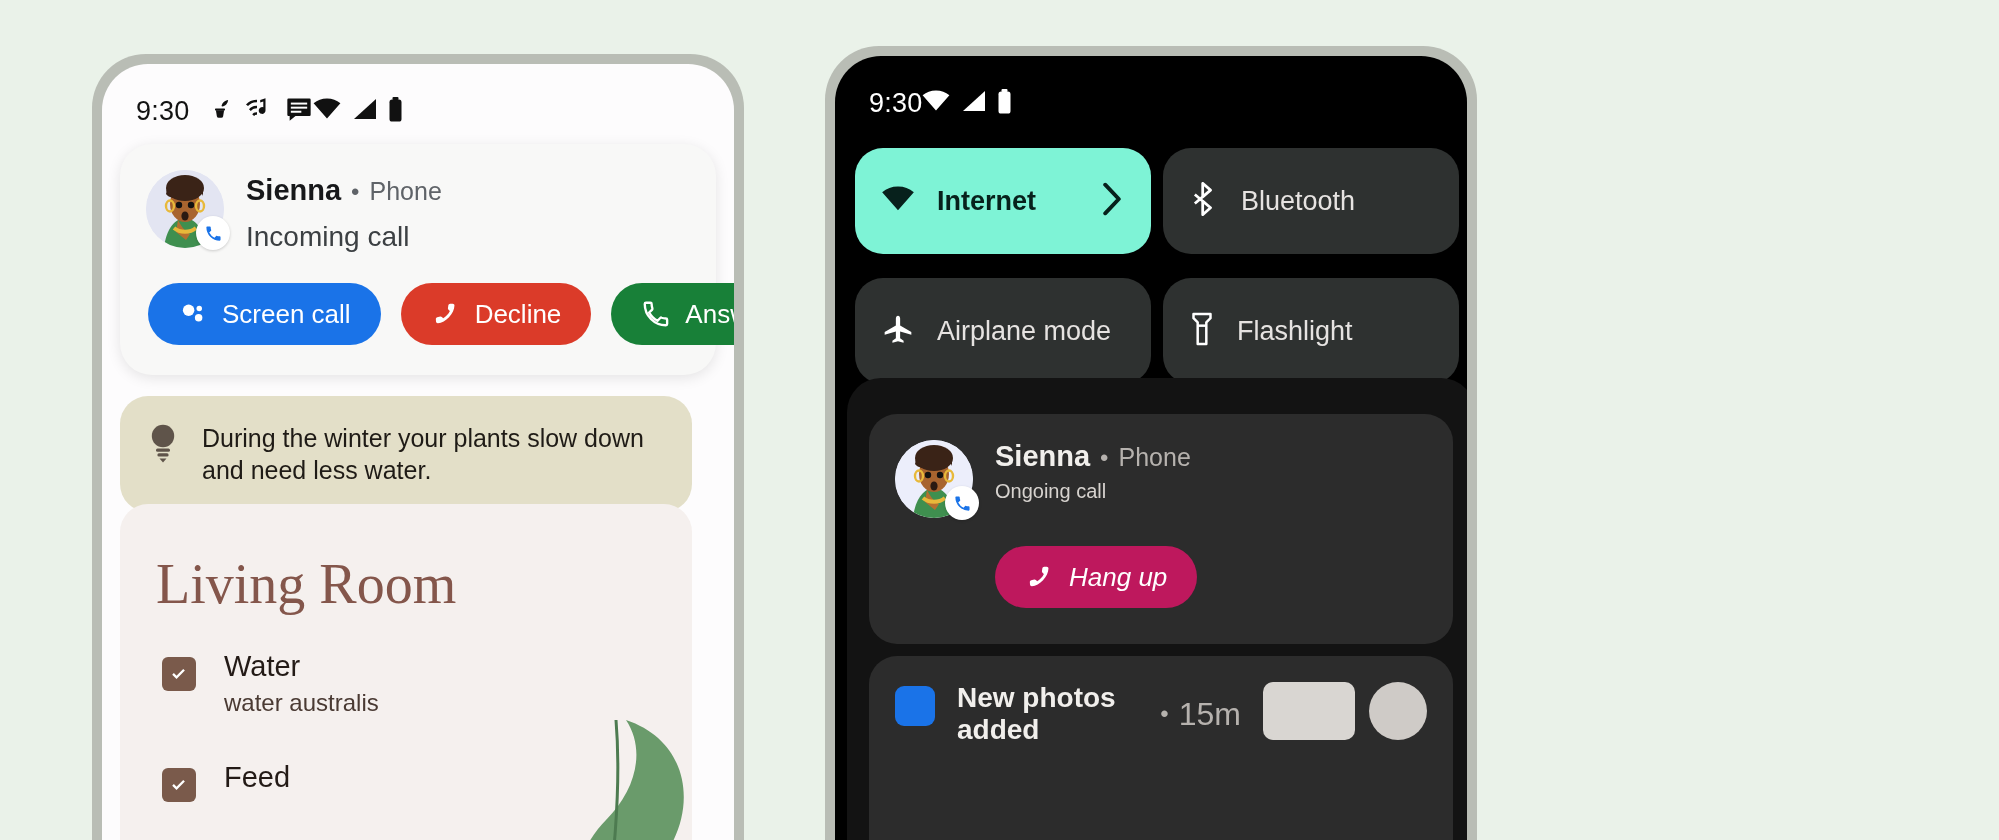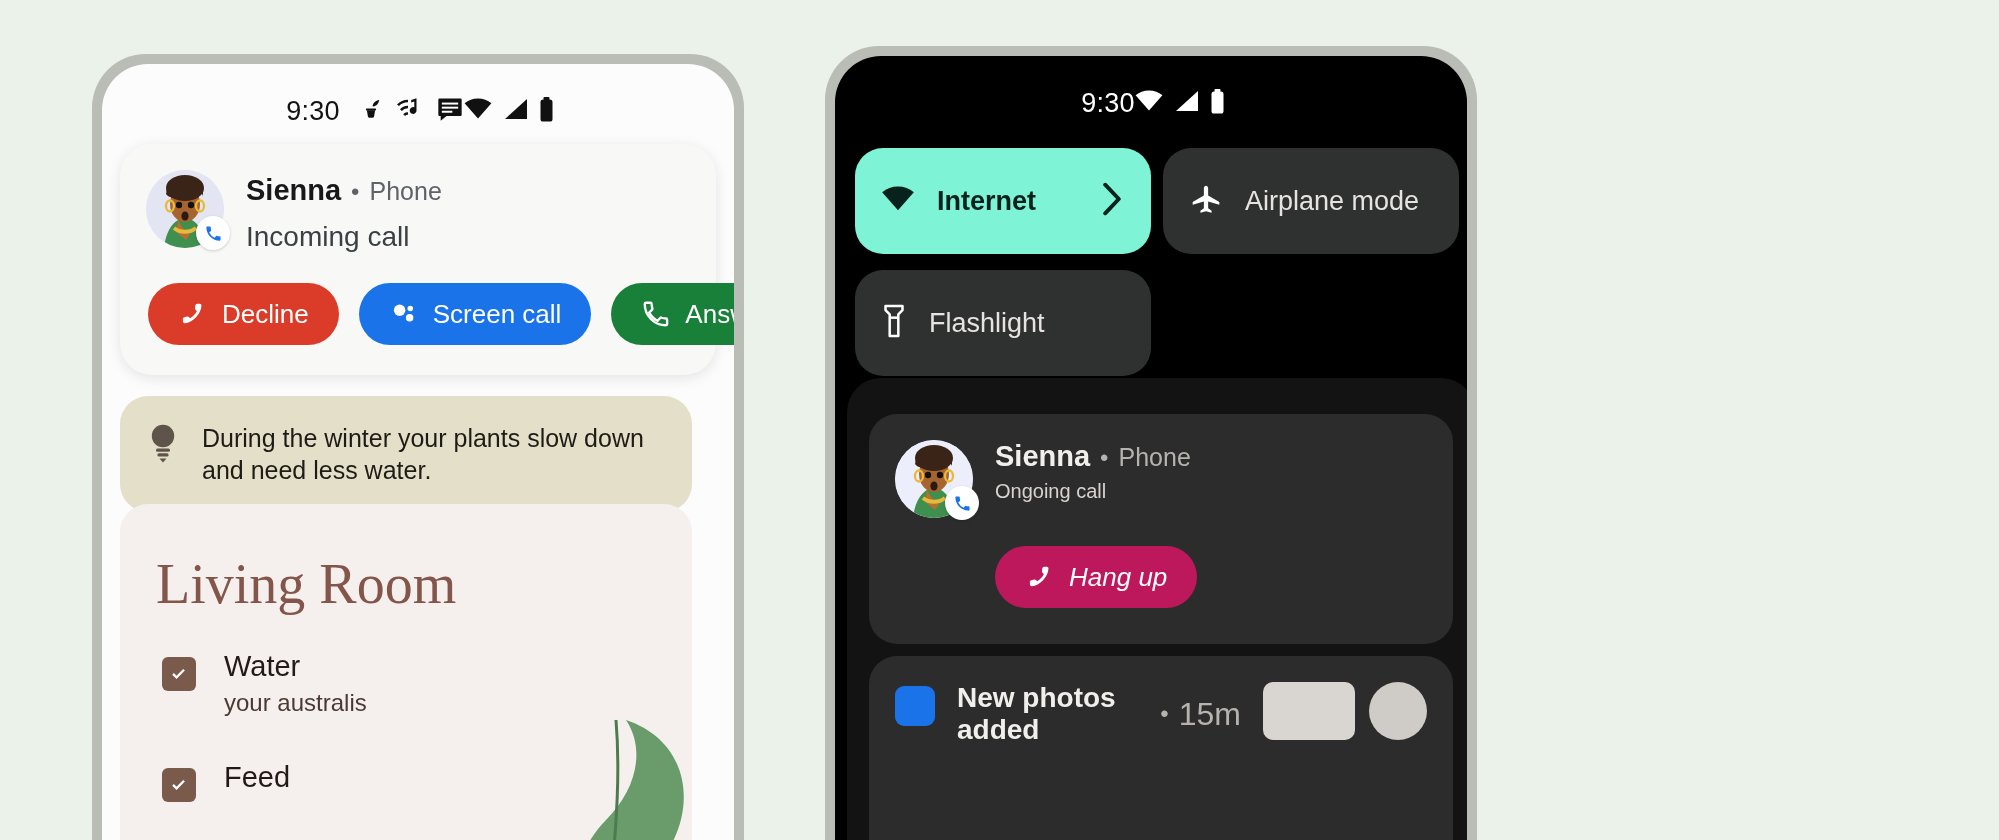--- a/index.html
+++ b/index.html
@@ -42,21 +42,21 @@
   #phone-right {
     left: 825px; top: 46px;
     width: 652px; height: 870px;
   }
   #phone-right .phone-screen { background: #000000; }
 
   
   .statusbar {
     display: flex;
     align-items: center;
-    justify-content: center;
+    justify-content: flex-start;
     padding: 22px 30px 0 34px;
     box-sizing: border-box;
     height: 72px;
   }
   .statusbar .left-group {
     display: flex; align-items: center; gap: 18px;
   }
   .status-time {
     font-size: 27px;
     letter-spacing: 0.2px;
@@ -177,21 +177,21 @@
     z-index: 1; pointer-events: none;
   }
 
   
   .qs-grid {
     position: absolute;
     left: 20px; top: 92px;
     width: 604px;
     display: grid;
     grid-template-columns: 1fr 1fr;
-    gap: 16px 12px;
+    gap: 24px 12px;
   }
   .tile {
     display: flex; align-items: center; gap: 22px;
     height: 106px;
     border-radius: 28px;
     padding: 0 26px;
     box-sizing: border-box;
     background: #2e3130;
     cursor: pointer;
   }
@@ -322,21 +322,21 @@
         <div class="room-title">Living Room</div>
 
         <div class="task">
           <span class="cbox">
             <svg width="22" height="22" viewBox="0 0 24 24">
                 <path d="M9.3 17.4 4.6 12.7l1.8-1.8 2.9 2.9 7.3-7.3 1.8 1.8z" fill="#fff"></path>
               </svg>
           </span>
           <span>
             <div class="task-label">Water</div>
-            <div class="task-sub">your australis</div>
+            <div class="task-sub">water australis</div>
           </span>
         </div>
 
         <div class="task" style="padding-top:44px;">
           <span class="cbox">
             <svg width="22" height="22" viewBox="0 0 24 24">
                 <path d="M9.3 17.4 4.6 12.7l1.8-1.8 2.9 2.9 7.3-7.3 1.8 1.8z" fill="#fff"></path>
               </svg>
           </span>
           <span>
@@ -374,33 +374,33 @@
             <div class="call-title-row">
               <span class="caller-name">Sienna</span>
               <span class="dot-sep">•</span>
               <span class="app-name">Phone</span>
             </div>
             <div class="call-status">Incoming call</div>
           </div>
         </div>
 
         <div class="call-actions">
-          <button class="pill decline">
-            <svg width="30" height="30" viewBox="0 0 24 24">
-                <path d="M12 8.5c-3.8 0-7.3 1.2-9.6 3.2-.6.5-.6 1.4-.1 2l1.4 1.5c.5.5 1.3.6 1.9.2l2-1.4c.4-.3.6-.7.6-1.2v-1.5c2.5-.8 5.3-.8 7.8 0v1.5c0 .5.2.9.6 1.2l2 1.4c.6.4 1.4.3 1.9-.2l1.4-1.5c.5-.6.5-1.5-.1-2-2.3-2-5.8-3.2-9.6-3.2z" fill="#fff" transform="rotate(133 12 12)"></path>
-              </svg>
-            <span>Decline</span>
-          </button>
           <button class="pill screen">
             <svg width="30" height="30" viewBox="0 0 24 24">
                 <circle cx="8.5" cy="9" r="4.6" fill="#fff"></circle>
                 <circle cx="17" cy="7.5" r="2.2" fill="#fff"></circle>
                 <circle cx="16.5" cy="15" r="3" fill="#fff"></circle>
               </svg>
             <span>Screen call</span>
+          </button>
+          <button class="pill decline">
+            <svg width="30" height="30" viewBox="0 0 24 24">
+                <path d="M12 8.5c-3.8 0-7.3 1.2-9.6 3.2-.6.5-.6 1.4-.1 2l1.4 1.5c.5.5 1.3.6 1.9.2l2-1.4c.4-.3.6-.7.6-1.2v-1.5c2.5-.8 5.3-.8 7.8 0v1.5c0 .5.2.9.6 1.2l2 1.4c.6.4 1.4.3 1.9-.2l1.4-1.5c.5-.6.5-1.5-.1-2-2.3-2-5.8-3.2-9.6-3.2z" fill="#fff" transform="rotate(133 12 12)"></path>
+              </svg>
+            <span>Decline</span>
           </button>
           <button class="pill answer">
             <svg width="30" height="30" viewBox="0 0 24 24">
                 <path d="M6.6 10.8a15.1 15.1 0 0 0 6.6 6.6l2.2-2.2c.3-.3.7-.4 1-.2a11 11 0 0 0 3.5.6c.6 0 1 .4 1 1V20c0 .6-.4 1-1 1A17 17 0 0 1 3 4c0-.6.4-1 1-1h3.5c.6 0 1 .4 1 1 0 1.2.2 2.4.6 3.5.1.3 0 .7-.2 1z" fill="none" stroke="#fff" stroke-width="1.9"></path>
               </svg>
             <span>Answer</span>
           </button>
         </div>
       </div>
 
@@ -442,20 +442,28 @@
           </span>
           <span class="tile-label">Internet</span>
           <span class="spacer"></span>
           <span>
             <svg width="26" height="34" viewBox="0 0 12 20">
                 <path d="M2 1.6 10 10l-8 8.4" fill="none" stroke="#07211c" stroke-width="2.3" stroke-linecap="round" stroke-linejoin="round"></path>
               </svg>
           </span>
         </div>
 
+        <div class="tile">
+          <span>
+            <svg width="30" height="34" viewBox="0 0 18 26">
+                <path d="M8 1v10.5L14 6.2 8 1zm0 13.5V25l6-5.3-6-5.2zM2 9.5l12 10.2M2 16.5 14 6.2" fill="none" stroke="#fff" stroke-width="2.1" stroke-linejoin="round"></path>
+              </svg>
+          </span>
+          <span class="tile-label">Bluetooth</span>
+        </div>
 
         <div class="tile">
           <span>
             <svg width="34" height="32" viewBox="0 0 24 24">
                 <path d="M12 2c.9 0 1.6 1 1.6 2.2v5.1l8.4 4.9v2.2l-8.4-2.6v5.1l2.6 1.9v1.6L12 21.2l-4.2 1.2v-1.6l2.6-1.9v-5.1L2 16.4v-2.2l8.4-4.9V4.2C10.4 3 11.1 2 12 2z" fill="#fff"></path>
               </svg>
           </span>
           <span class="tile-label">Airplane mode</span>
         </div>
 

